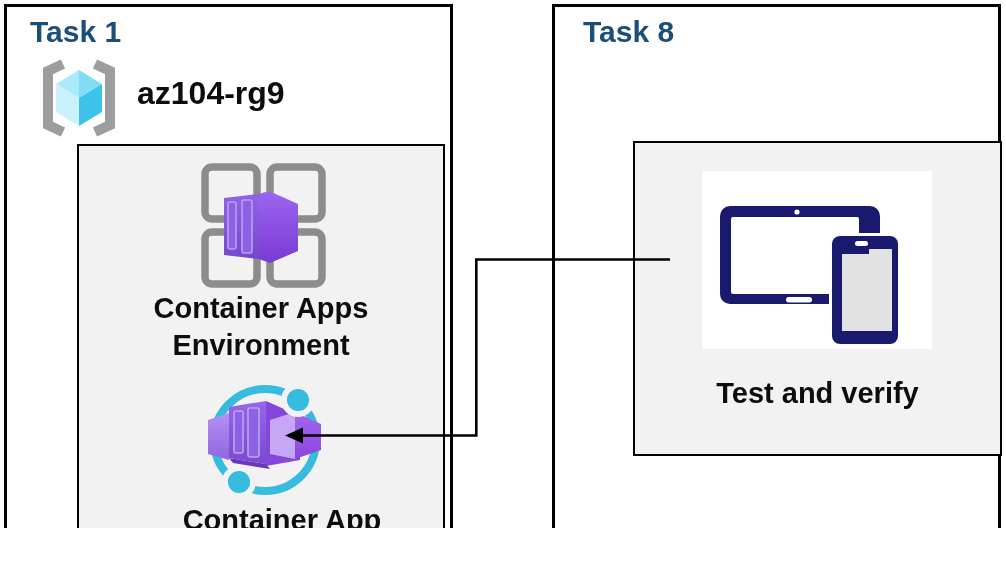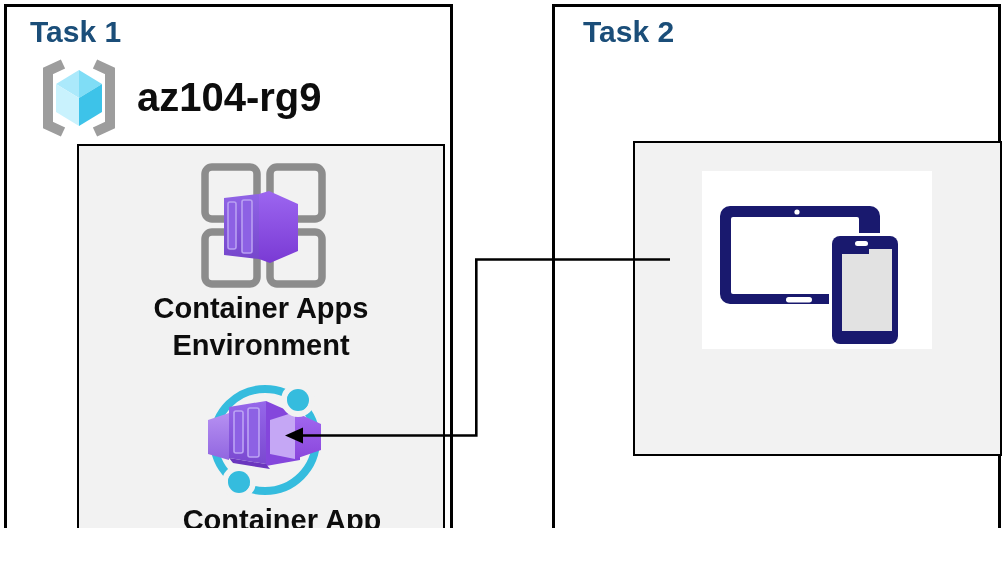--- a/index.html
+++ b/index.html
@@ -20,21 +20,21 @@
   .task1{left:4px;top:4px;width:449px;height:578px;}
   .task2{left:552px;top:4px;width:449px;height:578px;}
   .task-title{
     position:absolute;font-size:30px;font-weight:700;color:var(--heading,#1B4E79);
     letter-spacing:0px;white-space:nowrap;
   }
   .task1 .task-title{left:23px;top:8px;}
   .task2 .task-title{left:28px;top:8px;}
   .rg-icon{position:absolute;left:26px;top:52px;}
   .rg-name{
-    position:absolute;left:130px;top:68px;font-size:40px;font-weight:700;
+    position:absolute;left:130px;top:68px;font-size:32px;font-weight:700;
     color:var(--label-text,#0D0D0D);white-space:nowrap;
   }
   .inner-box{
     position:absolute;background:var(--panel-bg,#F2F2F2);
     border:2px solid var(--box-border,#000);box-sizing:border-box;margin-left:34px;
   }
   .inner1{left:36px;top:137px;width:368px;height:415px;}
   .inner2{left:44px;top:134px;width:369px;height:315px;}
   .icon-abs{position:absolute;}
   .cae-icon{left:118px;top:14px;}
@@ -128,40 +128,41 @@
           <circle cx="39" cy="104" r="14" fill="none" stroke="var(--panel-bg)" stroke-width="6"></circle>
           <circle cx="98" cy="22" r="11" fill="var(--azure-cyan)"></circle>
           <circle cx="39" cy="104" r="11" fill="var(--azure-cyan)"></circle>
         </g>
       </svg>
       <div class="node-label app-label">Container App</div>
     </div>
   </div>
 
   <div class="task-box task2">
-    <div class="task-title">Task 2</div>
+    <div class="task-title">Task 8</div>
 
     <div class="inner-box inner2">
 
       <svg class="icon-abs devices-icon" width="230" height="178" viewBox="0 0 230 178">
         <rect x="0" y="0" width="230" height="178" fill="#FFFFFF"></rect>
         <g>
           <rect x="18" y="35" width="160" height="98" rx="10" fill="var(--device-navy)"></rect>
           <rect x="29" y="46" width="128" height="77" rx="2" fill="#FFFFFF"></rect>
           <circle cx="95" cy="41" r="2.6" fill="#FFFFFF"></circle>
           <rect x="84" y="126" width="26" height="5.5" rx="2.7" fill="#FFFFFF"></rect>
         </g>
         <g>
           <rect x="127" y="62" width="72" height="114" rx="11" fill="#FFFFFF"></rect>
           <rect x="130" y="65" width="66" height="108" rx="8" fill="var(--device-navy)"></rect>
           <rect x="140" y="83" width="50" height="77" fill="var(--device-screen)"></rect>
           <rect x="167" y="78" width="23" height="6" fill="var(--device-screen)"></rect>
           <rect x="153" y="70" width="13" height="5" rx="2.5" fill="#FFFFFF"></rect>
         </g>
       </svg>
+      <div class="node-label test-label">Test and verify</div>
     </div>
   </div>
 
   <svg class="connector" width="1006" height="584" viewBox="0 0 1006 584">
     <path d="M670 259.5 H476.3 V435.5 H303" fill="none" stroke="var(--connector)" stroke-width="2.6"></path>
     <polygon points="285,435.5 303,427.5 303,443.5" fill="var(--connector)"></polygon>
   </svg>
 
 </div>
 

